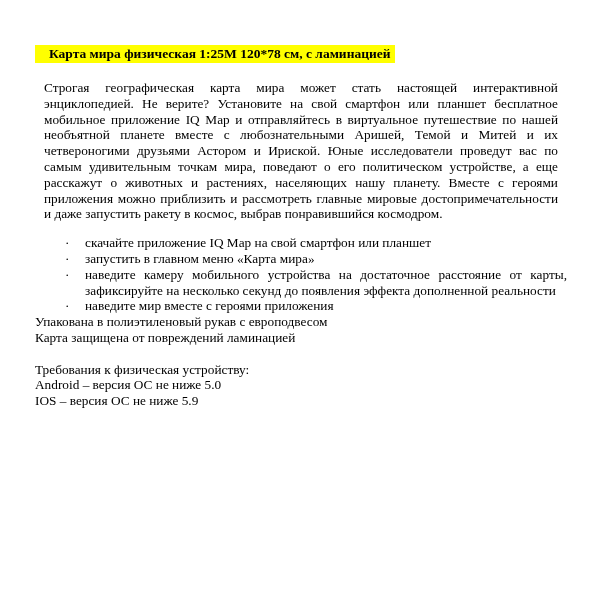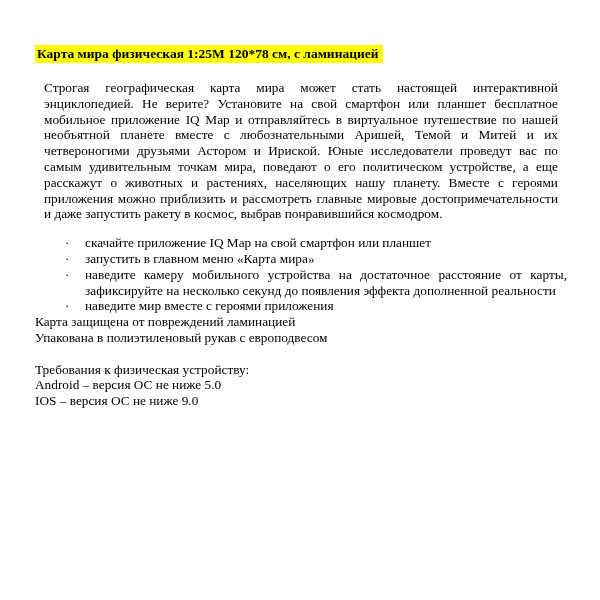--- a/index.html
+++ b/index.html
@@ -26,21 +26,21 @@
   }
   .title-line {
     margin: 0 0 17px 0;
     font-size: 13.5px;
     line-height: 17px;
     font-weight: bold;
   }
   .title-hl {
     display: inline-block;
     background: #ffff00;
-    padding: 0 4px 1px 2px;
+    padding: 0 4px 1px 14px;
   }
   .para {
     margin: 9px;
     text-align: justify;
   }
   .bullets {
     list-style: none;
     margin: 13px 0 0 0;
     padding: 0;
   }
@@ -87,23 +87,23 @@
       <li>
         <span class="bullet-marker">·</span>
         <span class="bullet-text">наведите камеру мобильного устройства на достаточное расстояние от карты, зафиксируйте на несколько секунд до появления эффекта дополненной реальности</span>
       </li>
       <li>
         <span class="bullet-marker">·</span>
         <span class="bullet-text">наведите мир вместе с героями приложения</span>
       </li>
     </ul>
 
+    <p class="spec-line">Упакована в полиэтиленовый рукав с европодвесом</p>
     <p class="spec-line">Карта защищена от повреждений ламинацией</p>
-    <p class="spec-line">Упакована в полиэтиленовый рукав с европодвесом</p>
 
     <div class="spacer"></div>
 
     <p class="req-line">Требования к физическая устройству:</p>
     <p class="req-line">Android – версия ОС не ниже 5.0</p>
-    <p class="req-line">IOS – версия ОС не ниже 9.0</p>
+    <p class="req-line">IOS – версия ОС не ниже 5.9</p>
 
   </div>
 </div>
 
 </body></html>

